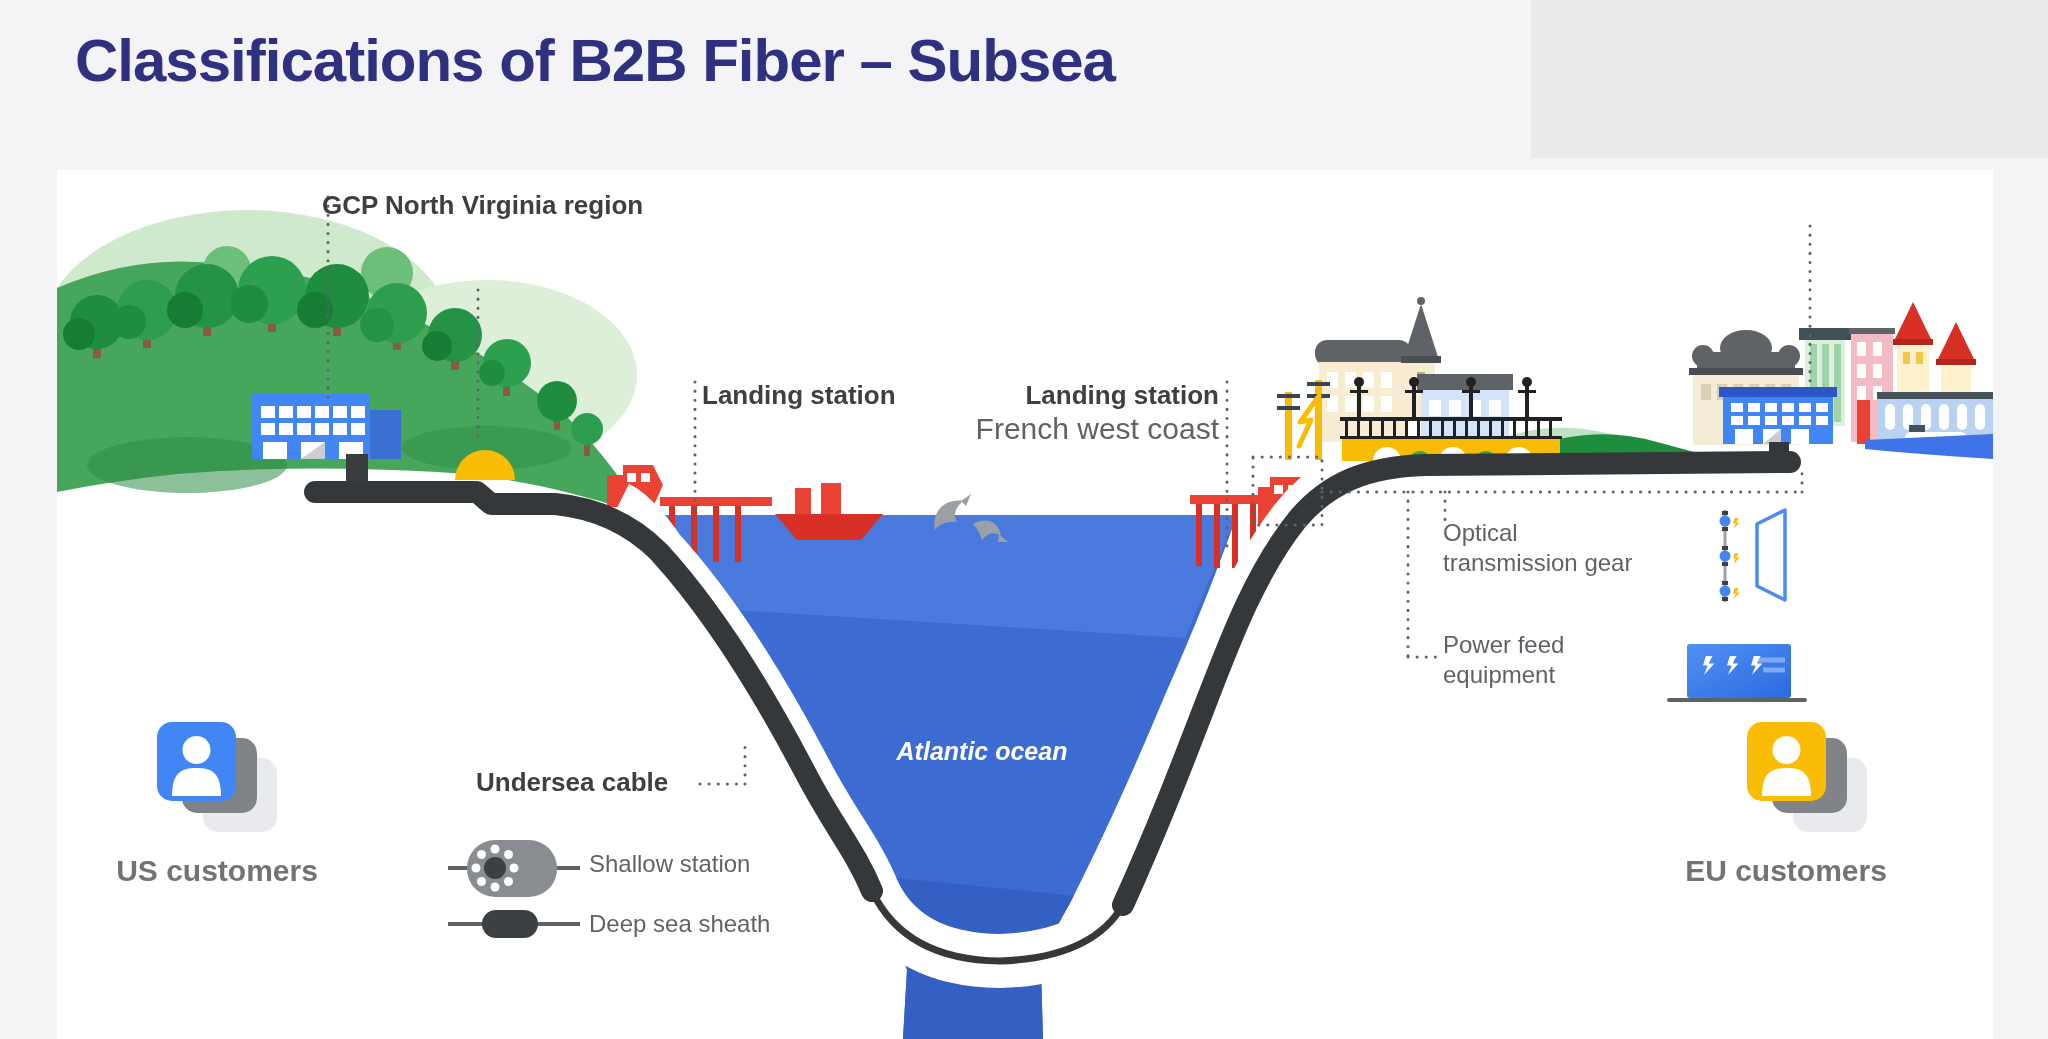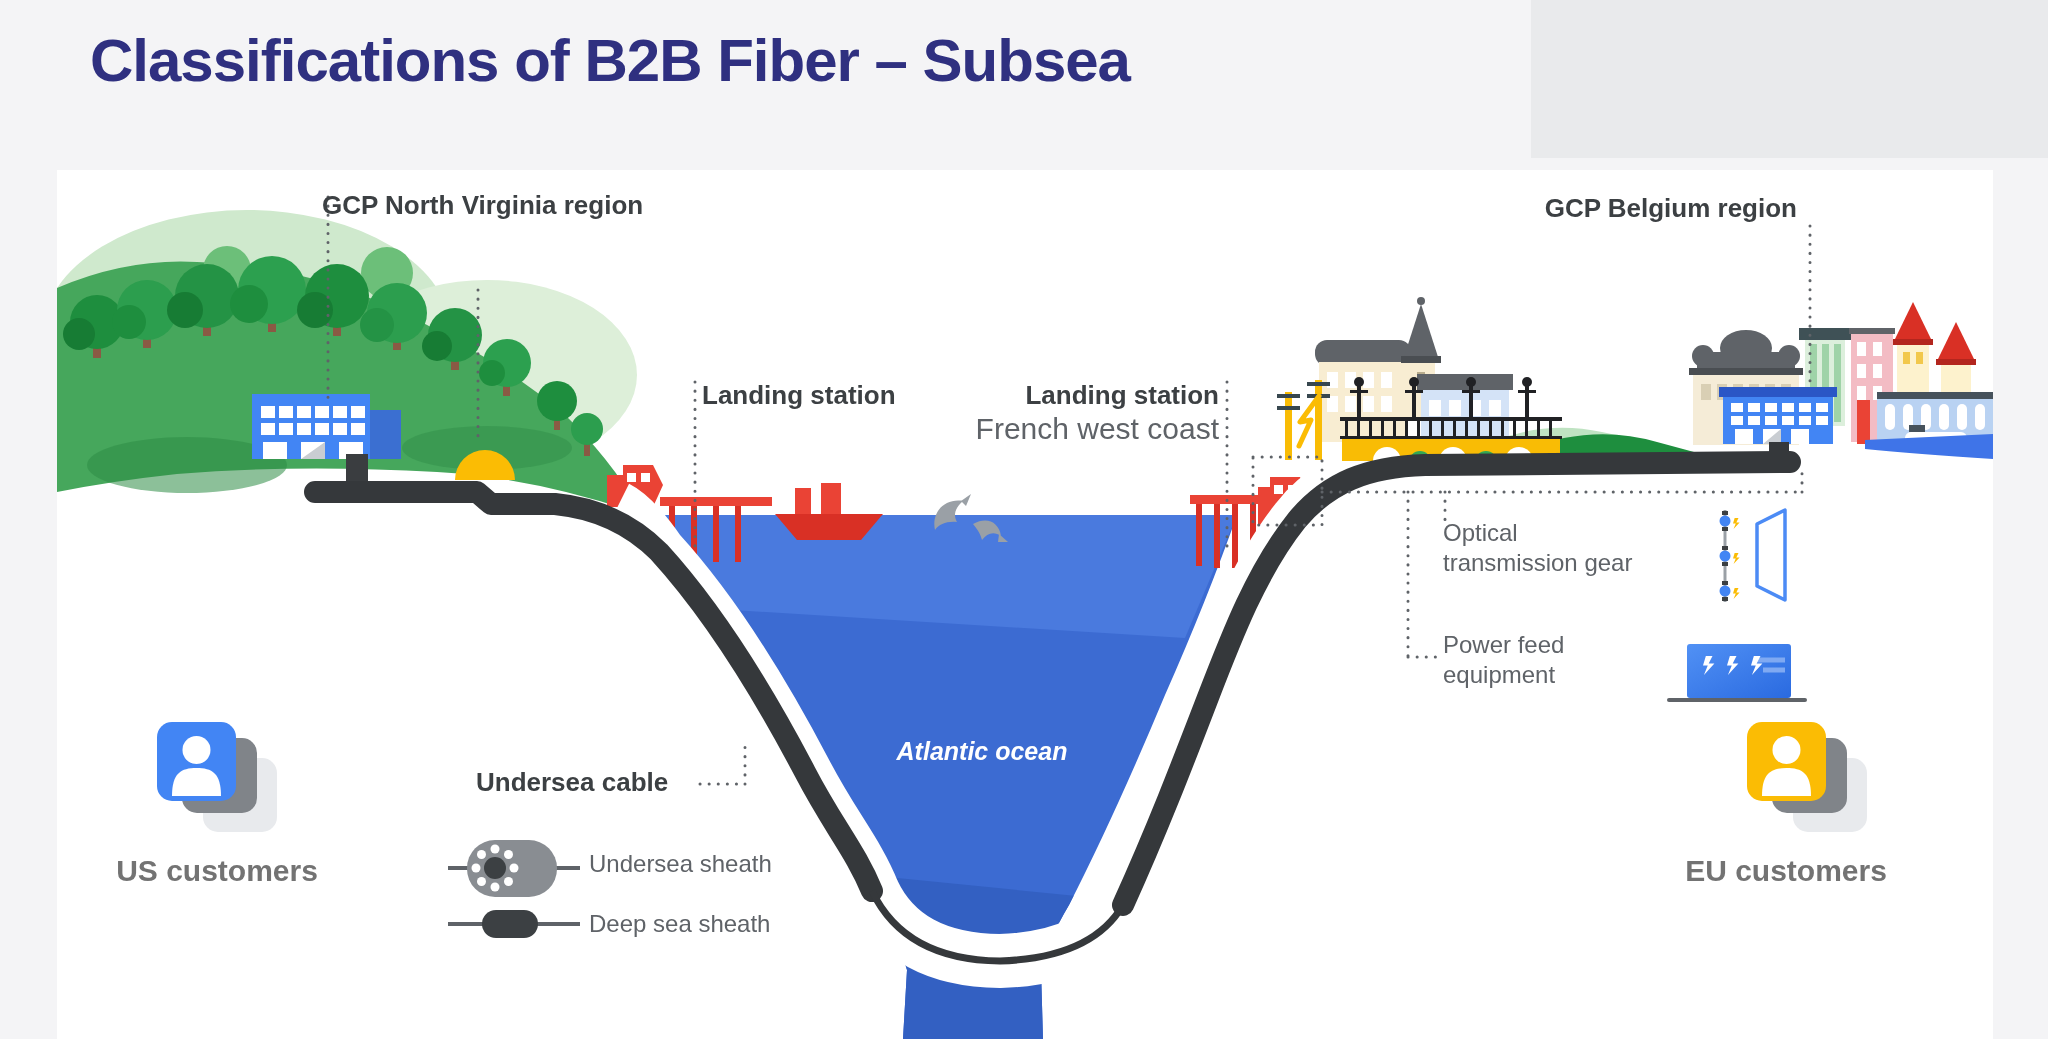--- a/index.html
+++ b/index.html
@@ -4,21 +4,21 @@
 <style>
   html,body{margin:0;padding:0;}
   body{
     width:2048px;height:1039px;position:relative;overflow:hidden;
     background:#f4f4f6;
     font-family:"Liberation Sans","DejaVu Sans",sans-serif;
   }
   #topright-box{position:absolute;left:1531px;top:0;width:517px;height:158px;background:#e9eaec;}
   #page-title{
     position:absolute;left:75px;top:26px;font-size:60px;font-weight:800;
-    color:#2f3080;letter-spacing:-1px;white-space:nowrap;margin-left:15px;
+    color:#2f3080;letter-spacing:-1px;white-space:nowrap;
   }
   #panel{position:absolute;left:57px;top:170px;width:1936px;height:869px;background:#ffffff;}
   #art{position:absolute;left:0;top:0;}
   .lbl{position:absolute;font-weight:700;color:#3c4043;font-size:26px;white-space:nowrap;line-height:33px;}
   .lbl.reg{font-weight:400;color:#5f6368;font-size:24px;line-height:30px;}
   .lbl.right{text-align:right;}
   .lbl.center{text-align:center;}
   .lbl.ocean{color:#ffffff;font-size:25px;font-weight:700;font-style:italic;}
   .lbl.big{font-size:30px;color:#737373;}
   .sub{font-weight:400;}
@@ -457,32 +457,31 @@
     </g>
   </g>
 </svg>
 
   <div class="lbl" style="left:265px;top:19px">GCP North Virginia region</div>
   <div class="lbl" style="left:645px;top:209px">Landing station</div>
   <div class="lbl right" style="left:860px;top:209px;width:302px">
     <div>Landing station</div>
     <div class="sub" style="font-size:30px;color:#5f6368">French west coast</div>
   </div>
-  <div class="lbl right" style="left:1440px;top:22px;width:300px">GCP Belgium region</div>
 
   <div class="lbl reg" style="left:1386px;top:348px">
     <div>Optical</div>
     <div>transmission gear</div>
   </div>
   <div class="lbl reg" style="left:1386px;top:460px">
     <div>Power feed</div>
     <div>equipment</div>
   </div>
 
   <div class="lbl ocean center" style="left:820px;top:565px;width:210px">Atlantic ocean</div>
 
   <div class="lbl" style="left:419px;top:596px">Undersea cable</div>
-  <div class="lbl reg" style="left:532px;top:679px">Undersea sheath</div>
+  <div class="lbl reg" style="left:532px;top:679px">Shallow station</div>
   <div class="lbl reg" style="left:532px;top:739px">Deep sea sheath</div>
 
   <div class="lbl big center" style="left:20px;top:684px;width:280px">US customers</div>
   <div class="lbl big center" style="left:1589px;top:684px;width:280px">EU customers</div>
 </div>
 
 </body></html>

